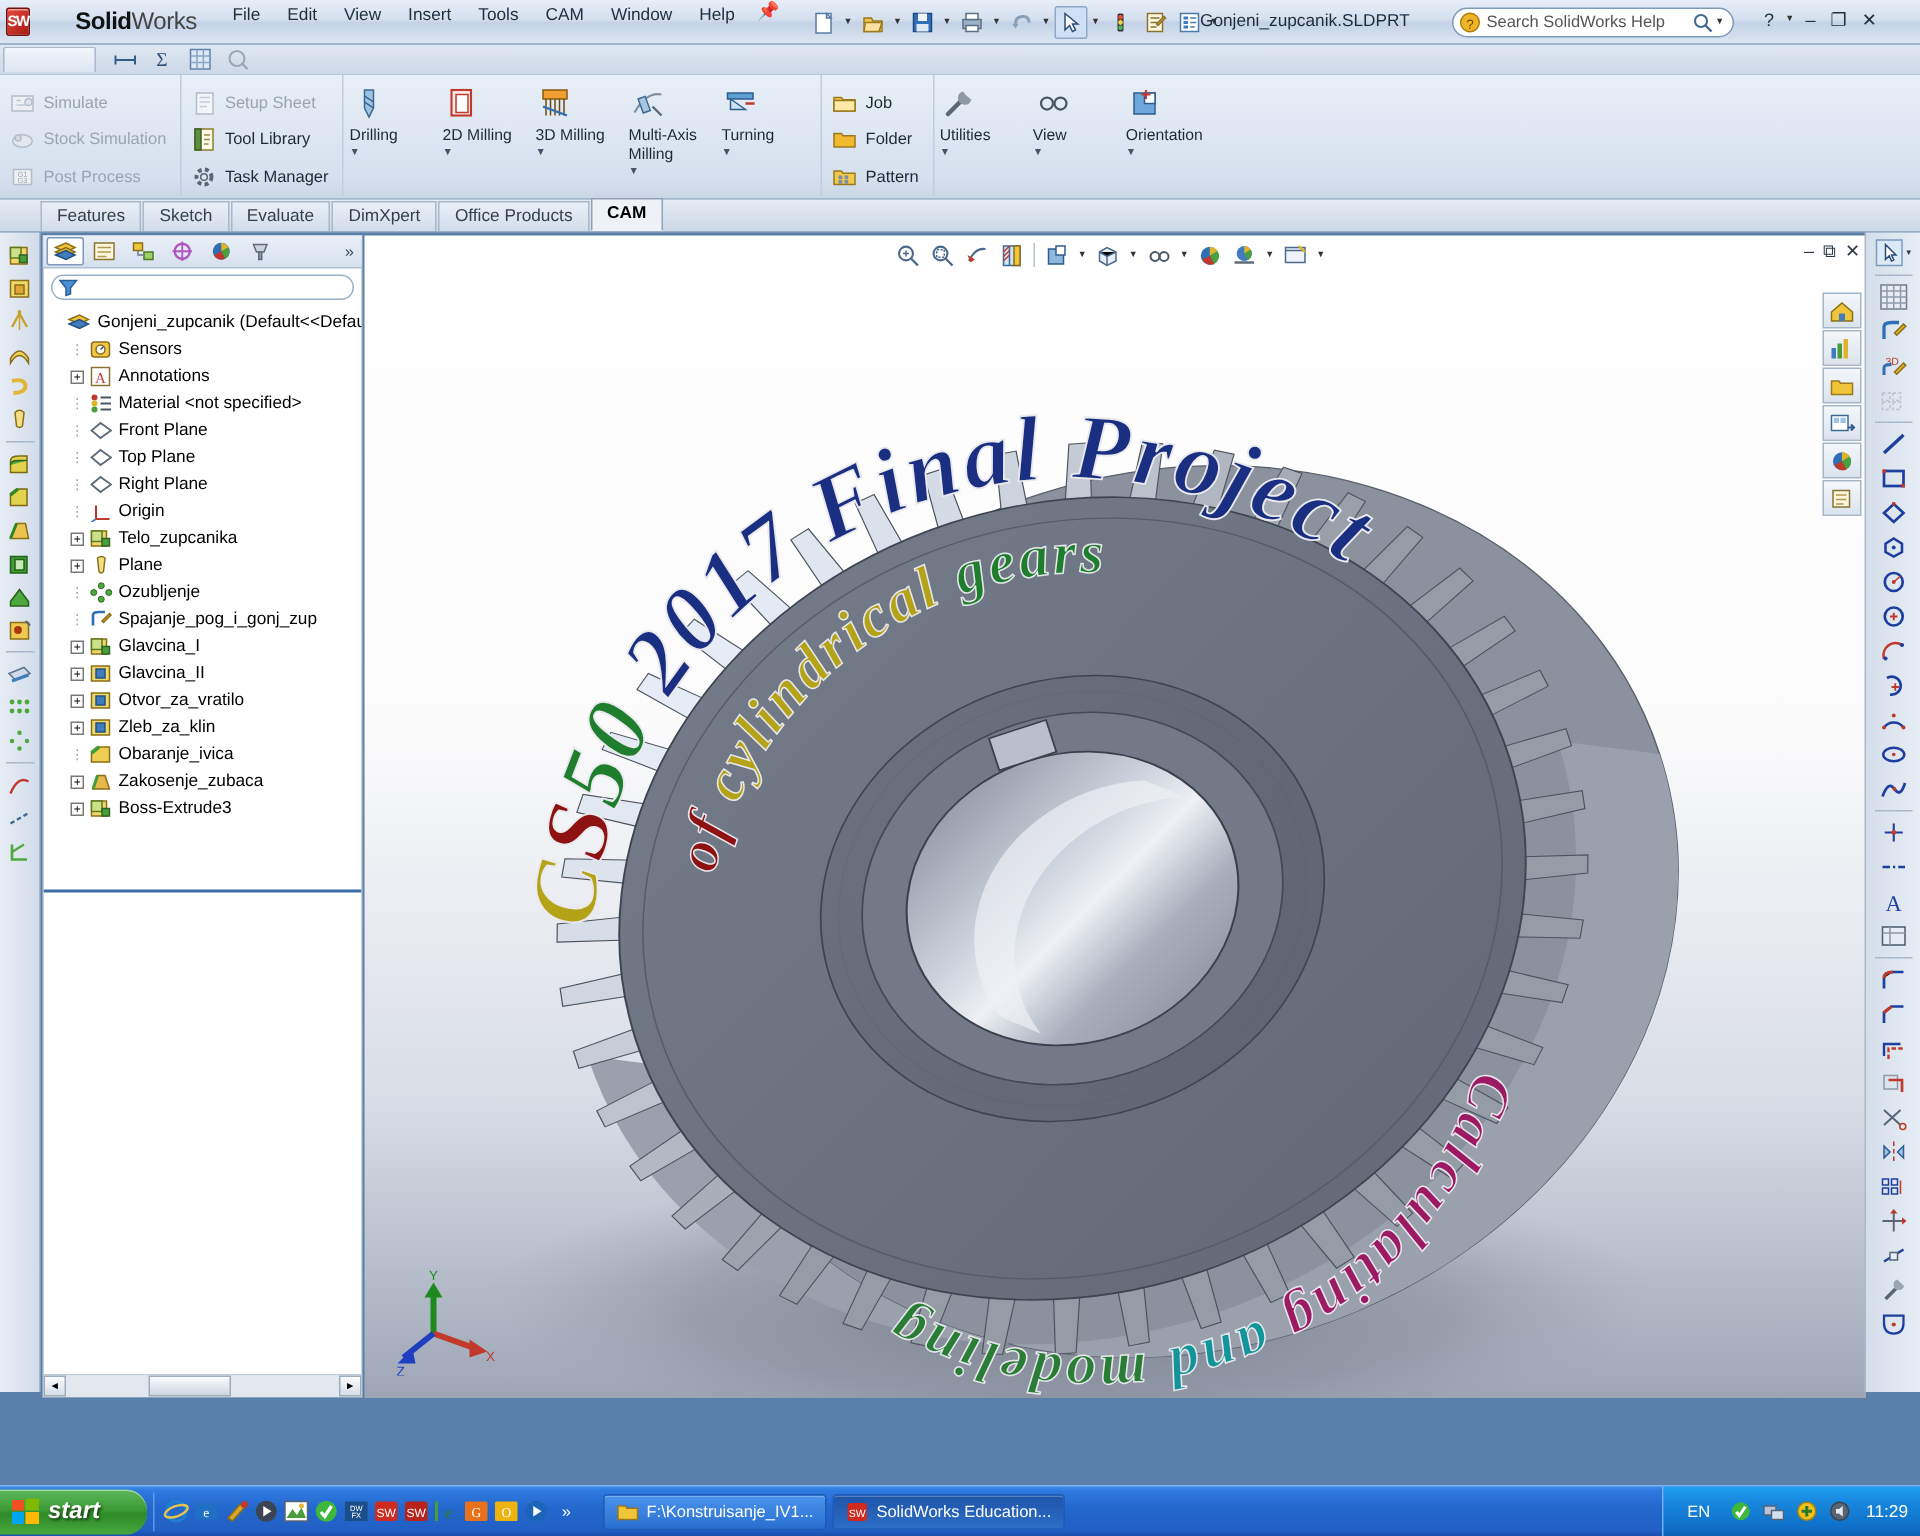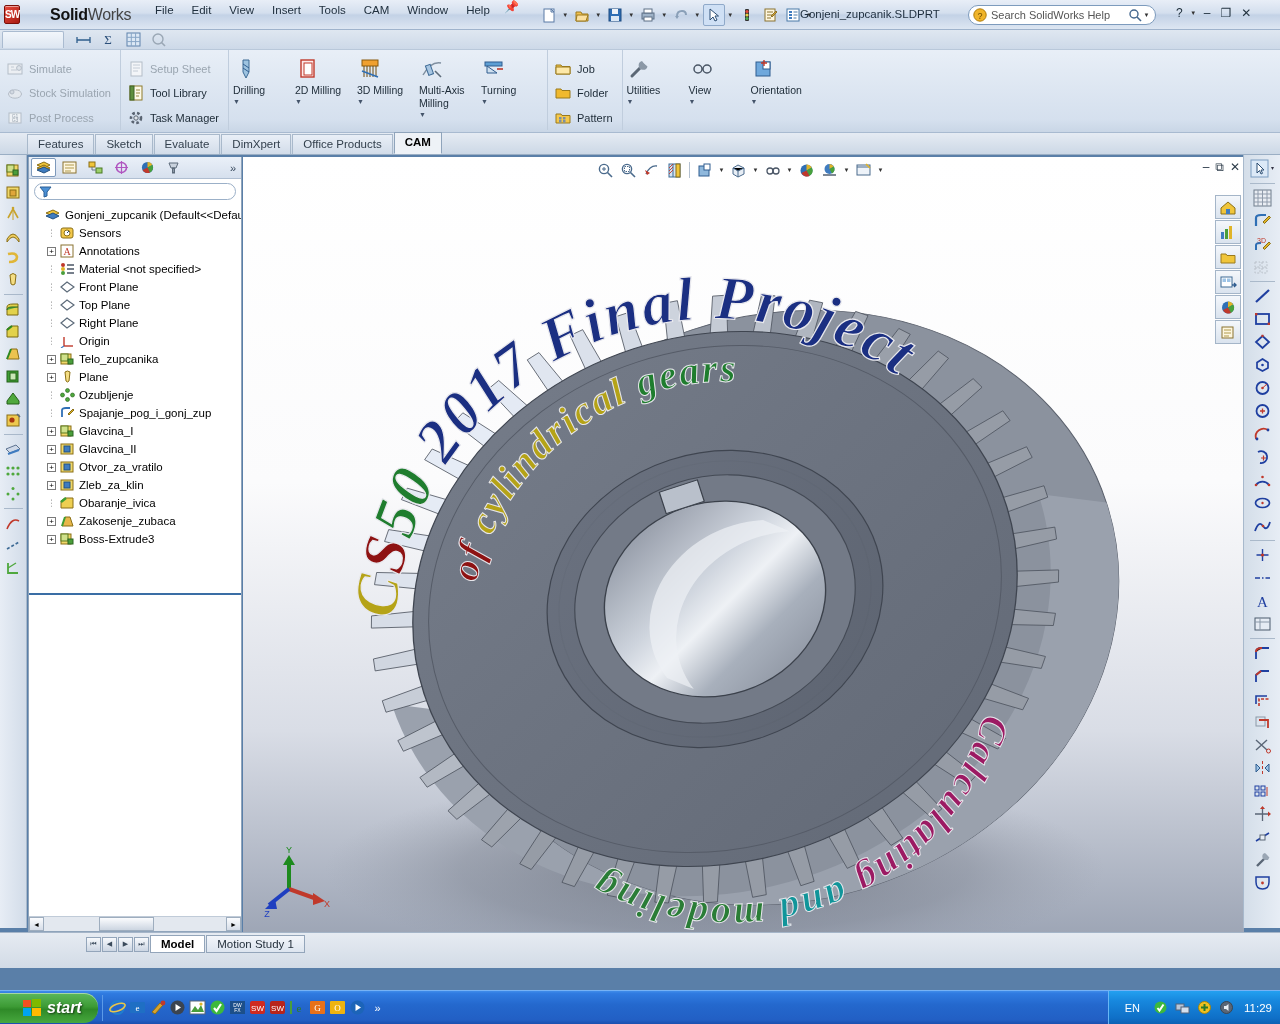--- a/index.html
+++ b/index.html
@@ -225,21 +225,21 @@
   
   .taskbar {
     position: absolute; left: 0; top: 990px; width: 1280px; height: 34px;
     background: linear-gradient(to bottom,#3f8cea 0%,#2f7ae0 8%,#2468cd 42%,#225fc4 88%,#1a4fae 100%);
     border-top: 1px solid #76b2f5;
     display: flex; align-items: center;
   }
   .startbtn {
     width: 98px; height: 30px; margin-left: 0; border-radius: 0 14px 14px 0;
     background: linear-gradient(to bottom,#5cb85c 0%,#3d9b35 45%,#2f8a28 55%,#47a83e 100%);
-    display: flex; align-items: center; padding-left: 22px;
+    display: flex; align-items: center; padding-left: 7px;
     box-shadow: inset 0 1px 0 rgba(255,255,255,.45);
   }
   .startbtn .txt { color:#fff; font-size:16px; font-style: italic; font-weight:bold;
                    margin-left:5px; text-shadow: 1px 1px 2px rgba(0,0,0,.6); }
   .ql { display: flex; align-items: center; gap: 3px; padding: 0 6px;
         border-left: 1px solid #5b9ae8; margin-left: 4px; height: 26px; }
   .ql-i { width: 17px; height: 17px; display:flex;align-items:center;justify-content:center; }
   .tb-items { display: flex; align-items: center; gap: 4px; margin-left: 10px; }
   .tb-item {
     height: 24px; display: flex; align-items: center; padding: 0 8px; gap: 5px;
@@ -1509,30 +1509,20 @@
         </svg>
       </div>
     <div class="rtb-i">
         <svg width="19" height="18">
           <path d="M3 3 L16 3 L16 8 Q16 15 9.5 15 Q3 15 3 8 Z" fill="none" stroke="#1f3fa0" stroke-width="1.5"></path>
           <circle cx="9.5" cy="9" r="1.4" fill="#c0392b"></circle>
         </svg>
       </div>
   </div>
 
-  <div class="bottombar">
-    <div class="modeltabs">
-      <div class="navbtn">⏮</div>
-      <div class="navbtn">◀</div>
-      <div class="navbtn">▶</div>
-      <div class="navbtn">⏭</div>
-      <div class="mtab on">Model</div>
-      <div class="mtab">Motion Study 1</div>
-    </div>
-  </div>
 
 
   <div class="taskbar">
     <div class="startbtn">
       <svg width="20" height="20">
           <rect x="1" y="2" width="8" height="7" fill="#f25022"></rect>
           <rect x="10" y="1" width="9" height="8" fill="#7fba00"></rect>
           <rect x="1" y="10" width="8" height="8" fill="#00a4ef"></rect>
           <rect x="10" y="10" width="9" height="8" fill="#ffb900"></rect>
         </svg>
@@ -1618,20 +1608,35 @@
           <svg width="17" height="17">
             <circle cx="8.5" cy="8.5" r="7" fill="#1c64b8"></circle>
             <path d="M6.5 5 L12 8.5 L6.5 12 Z" fill="#fff"></path>
           </svg>
         </div>
       <div class="ql-i">
           <span style="color:#fff;font-size:11px">»</span>
         </div>
     </div>
 
+    <div class="tb-items">
+      <div class="tb-item">
+        <svg width="15" height="14">
+            <path d="M1 3h5l1 1.5h7V12H1z" fill="#f0c53a" stroke="#9a7a1c"></path>
+          </svg>
+        <span>F:\Konstruisanje_IV1...</span>
+      </div>
+      <div class="tb-item active">
+        <svg width="15" height="14">
+            <rect x="1" y="1" width="13" height="12" fill="#cf2a20" rx="2"></rect>
+            <text x="7.5" y="10" font-size="7" text-anchor="middle" fill="#fff" font-family="Liberation Sans">SW</text>
+          </svg>
+        <span>SolidWorks Education...</span>
+      </div>
+    </div>
 
     <div class="tray">
       <span class="lang">EN</span>
       <div class="tray-i">
           <svg width="15" height="15">
             <circle cx="7.5" cy="7.5" r="6" fill="#3db83d"></circle>
             <path d="M4.5 8 L6.5 10.5 L10.5 4.5" stroke="#fff" stroke-width="2" fill="none"></path>
           </svg>
         </div>
       <div class="tray-i">

